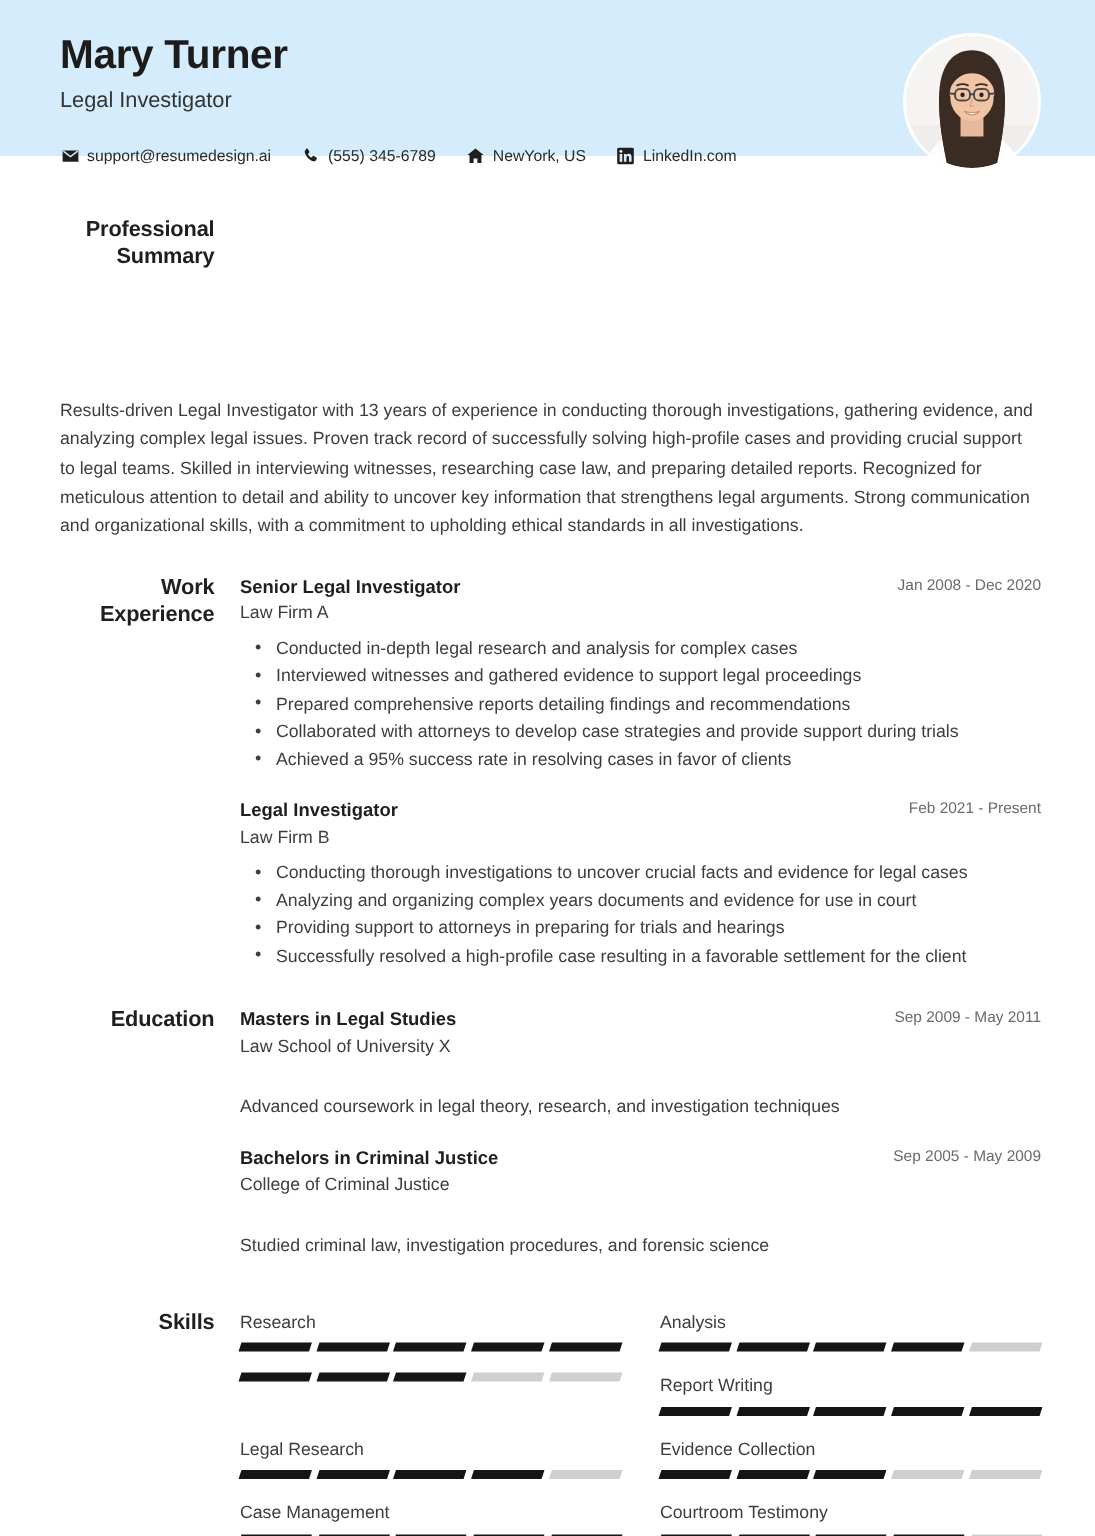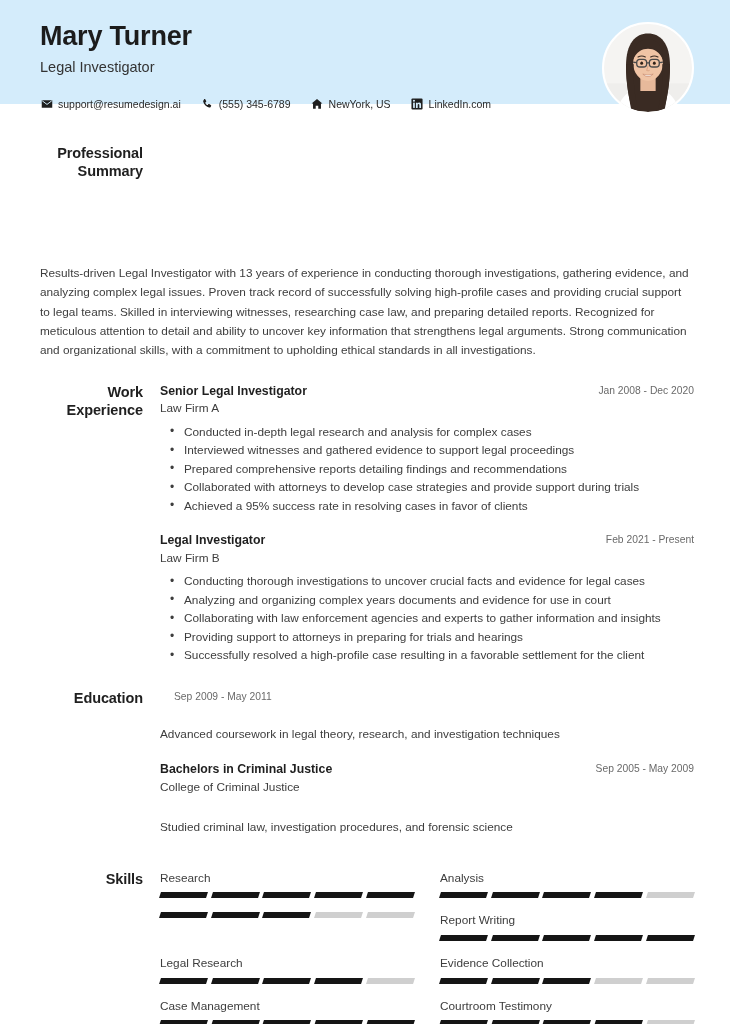--- a/index.html
+++ b/index.html
@@ -320,33 +320,36 @@
         <div class="entry-head">
           <div class="entry-titles">
             <div class="entry-title">Legal Investigator</div>
             <div class="entry-sub">Law Firm B</div>
           </div>
           <div class="entry-date">Feb 2021 - Present</div>
         </div>
         <ul class="bullets">
           <li>Conducting thorough investigations to uncover crucial facts and evidence for legal cases</li>
           <li>Analyzing and organizing complex years documents and evidence for use in court</li>
-          <li>Collaborating with law enforcement agencies and experts to gather information and insights</li>
           <li>Providing support to attorneys in preparing for trials and hearings</li>
           <li>Successfully resolved a high-profile case resulting in a favorable settlement for the client</li>
         </ul>
       </div>
     </div>
 </div>
 
 <div class="section" id="education-section">
   <div class="sec-label">Education</div>
   <div class="sec-body" id="education-body">
       <div class="entry">
         <div class="entry-head">
+          <div class="entry-titles">
+            <div class="entry-title">Masters in Legal Studies</div>
+            <div class="entry-sub">Law School of University X</div>
+          </div>
           <div class="entry-date">Sep 2009 - May 2011</div>
         </div>
         <div class="edu-note">Advanced coursework in legal theory, research, and investigation techniques</div>
       </div>
       <div class="entry">
         <div class="entry-head">
           <div class="entry-titles">
             <div class="entry-title">Bachelors in Criminal Justice</div>
             <div class="entry-sub">College of Criminal Justice</div>
           </div>

